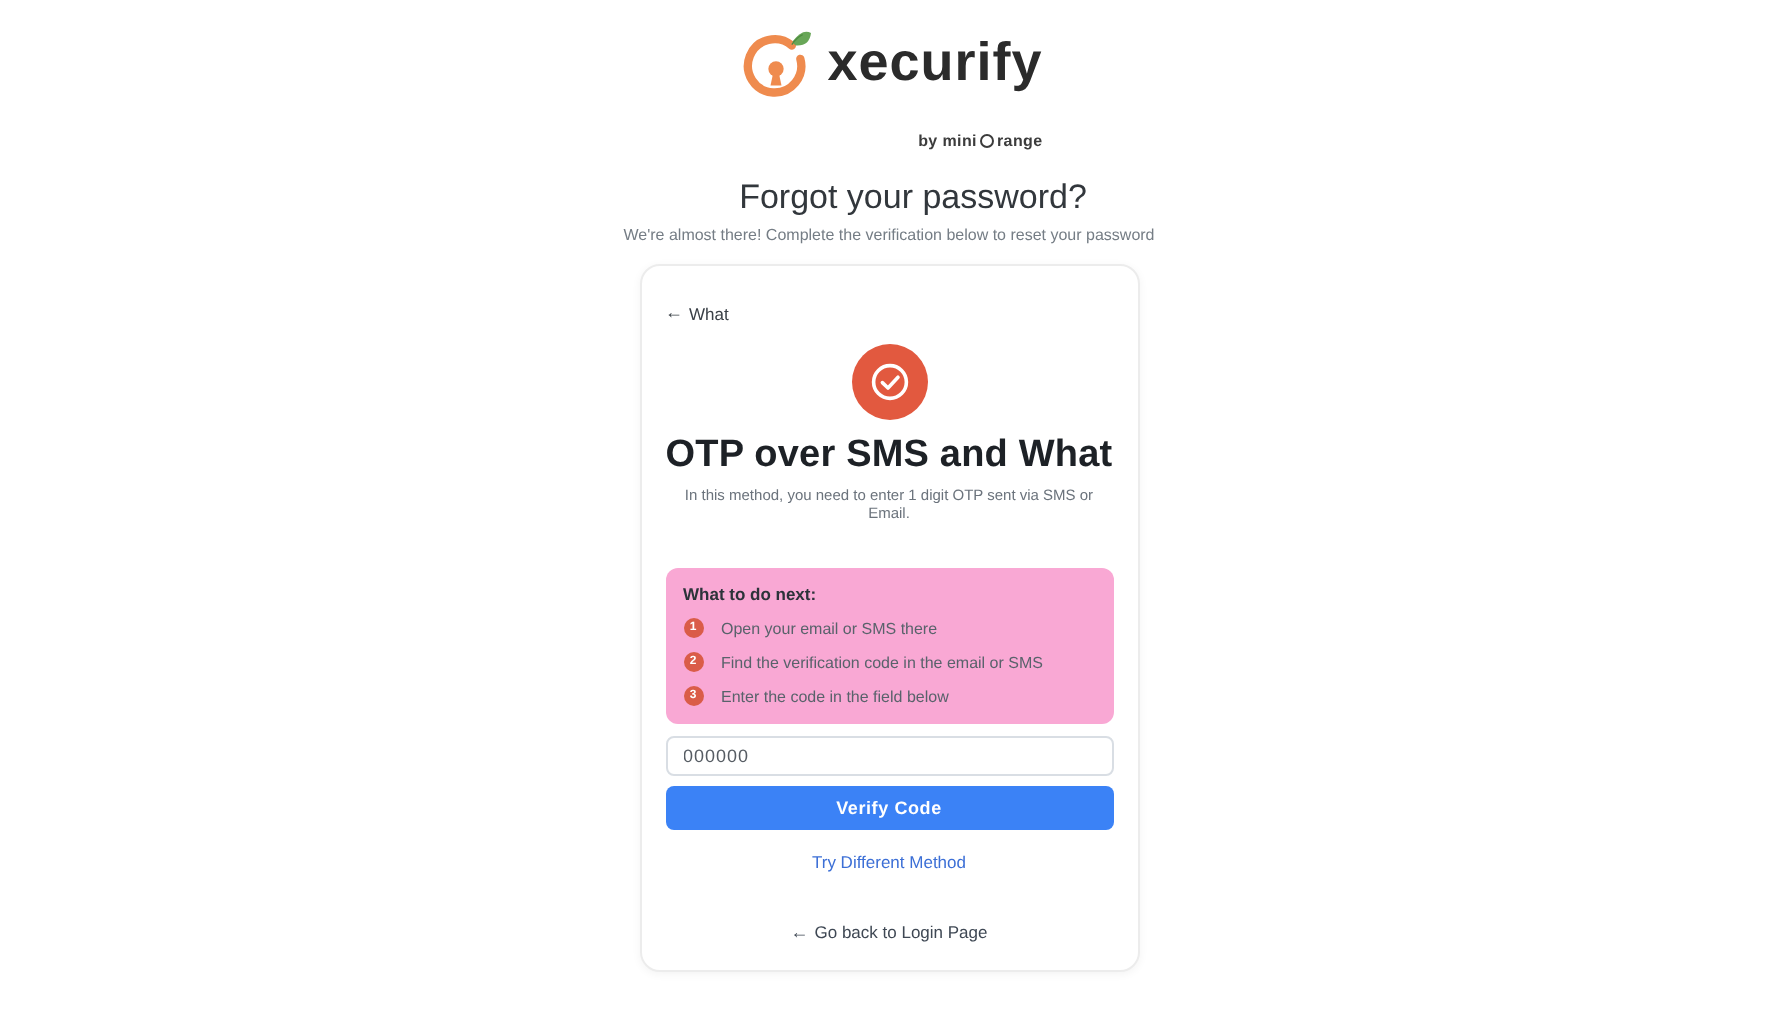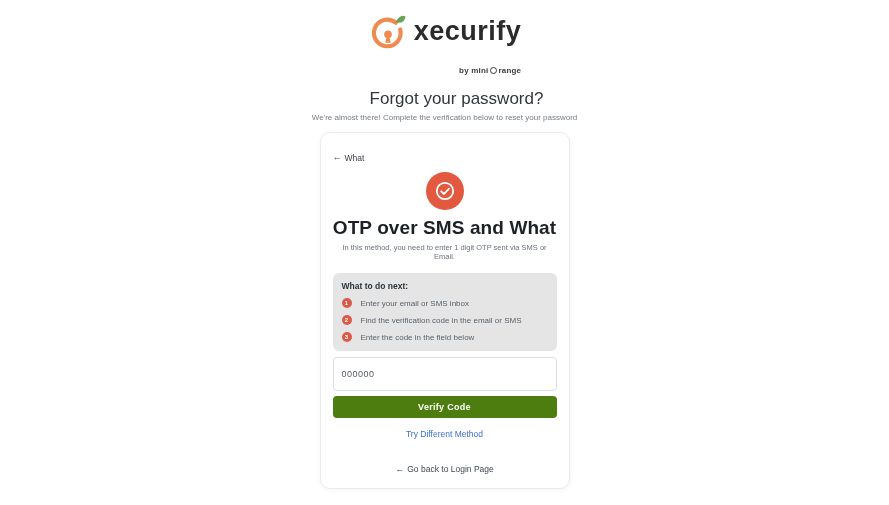--- a/index.html
+++ b/index.html
@@ -59,44 +59,44 @@
   .method-title {
     text-align: center; font-size: 19px; font-weight: 700; color: #1d2126;
     margin-top: 7px; letter-spacing: 0.1px;
   }
   .method-desc {
     text-align: center; font-size: 7.5px; color: #6b737c; margin-top: 4px;
   }
 
   
   .instructions {
-    background: #e5e5e5; border-radius: 6px;
-    margin-top: 12px; padding: 8px 9px 9px 9px;
+    background: #f9a8d4; border-radius: 6px;
+    margin-top: 23px; padding: 8px 9px 9px 9px;
   }
   .instructions-title { font-size: 8.5px; font-weight: 700; color: #2c333a; }
   .step { display: flex; align-items: center; gap: 9px; margin-top: 7px; }
   .step-num {
     width: 10px; height: 10px; border-radius: 50%; flex: 0 0 auto;
     background: #da5c48; color: #fff; font-size: 6px; font-weight: 700;
     display: flex; align-items: center; justify-content: center;
   }
   .step-text { font-size: 8px; color: #59626b; }
 
   
   .otp-input {
     width: 100%; height: 20px; margin-top: 6px;
     border: 1px solid #d9dee4; border-radius: 4px;
-    padding: 16px 8px; font-size: 9px; color: #44494f;
+    padding: 2px 8px; font-size: 9px; color: #44494f;
     letter-spacing: 0.5px; outline: none;
     font-family: "Liberation Sans", "DejaVu Sans", sans-serif;
   }
   .otp-input::placeholder { color: #565c63; opacity: 1; }
   .verify-btn {
     width: 100%; height: 22px; margin-top: 5px;
-    background: #4d7c0f; border: none; border-radius: 4px;
+    background: #3b82f6; border: none; border-radius: 4px;
     color: #ffffff; font-size: 9px; font-weight: 700; letter-spacing: 0.3px;
     cursor: pointer;
     font-family: "Liberation Sans", "DejaVu Sans", sans-serif;
   }
   .try-different {
     text-align: center; margin-top: 11px;
     font-size: 8.5px; color: #3c6fd6; cursor: pointer;
   }
   .go-back {
     text-align: center; margin-top: 25px;
@@ -150,21 +150,21 @@
       </svg>
     </div>
 
     <div class="method-title">OTP over SMS and What</div>
     <div class="method-desc">In this method, you need to enter 1 digit OTP sent via SMS or Email.</div>
 
     <div class="instructions">
       <div class="instructions-title">What to do next:</div>
       <div class="step">
         <span class="step-num">1</span>
-        <span class="step-text">Enter your email or SMS inbox</span>
+        <span class="step-text">Open your email or SMS there</span>
       </div>
       <div class="step">
         <span class="step-num">2</span>
         <span class="step-text">Find the verification code in the email or SMS</span>
       </div>
       <div class="step">
         <span class="step-num">3</span>
         <span class="step-text">Enter the code in the field below</span>
       </div>
     </div>

